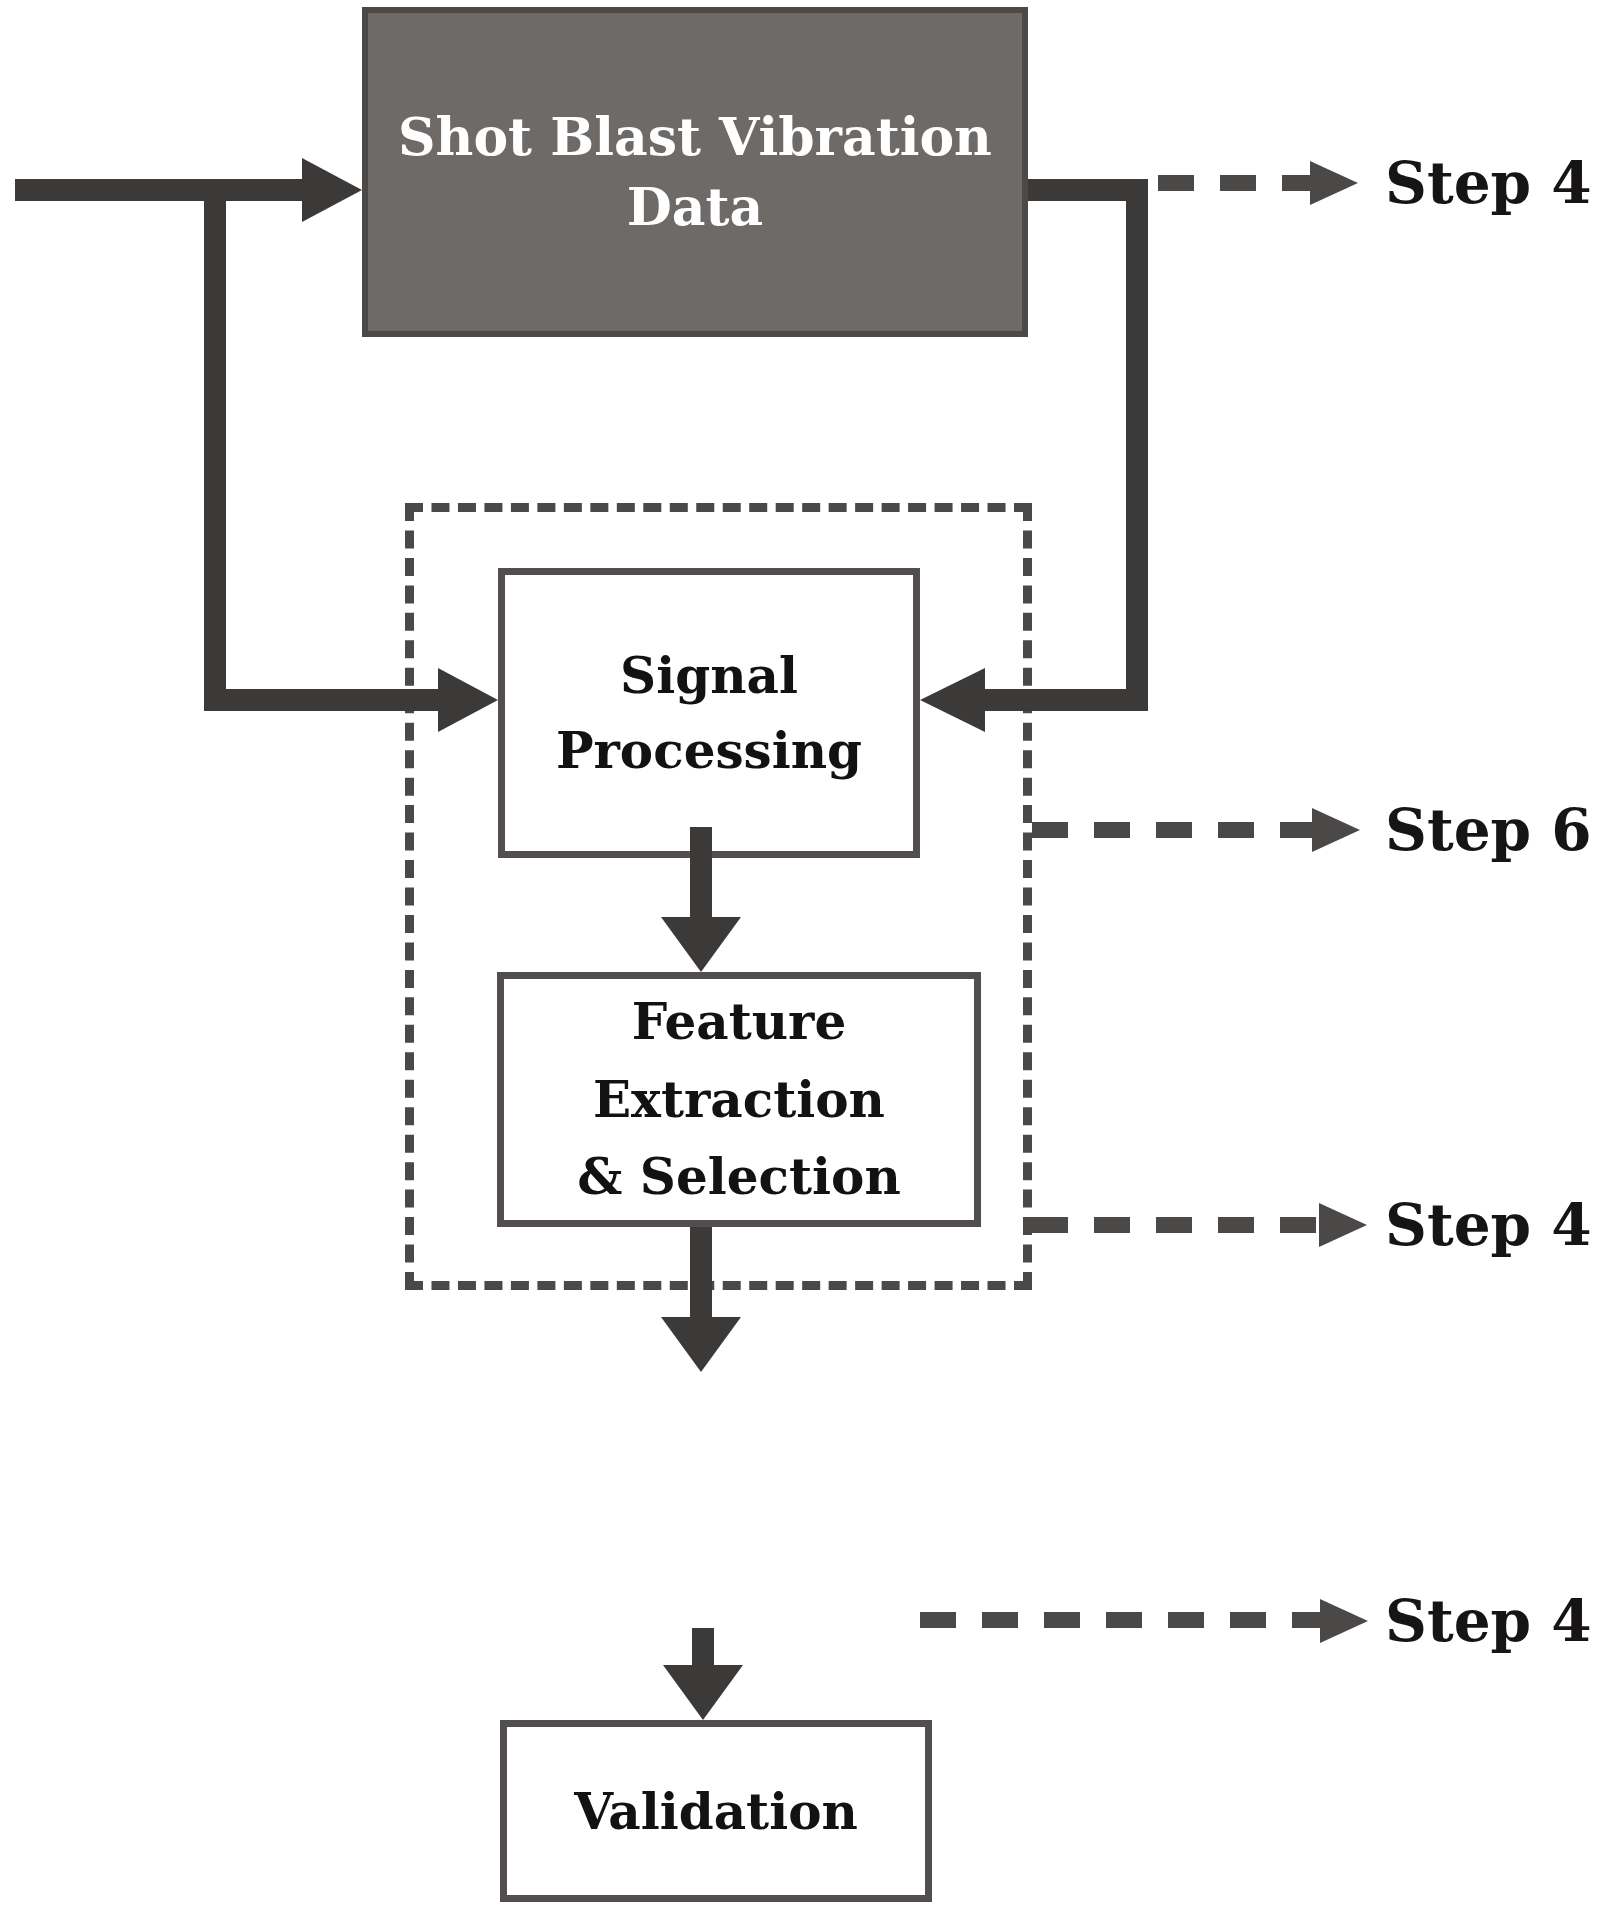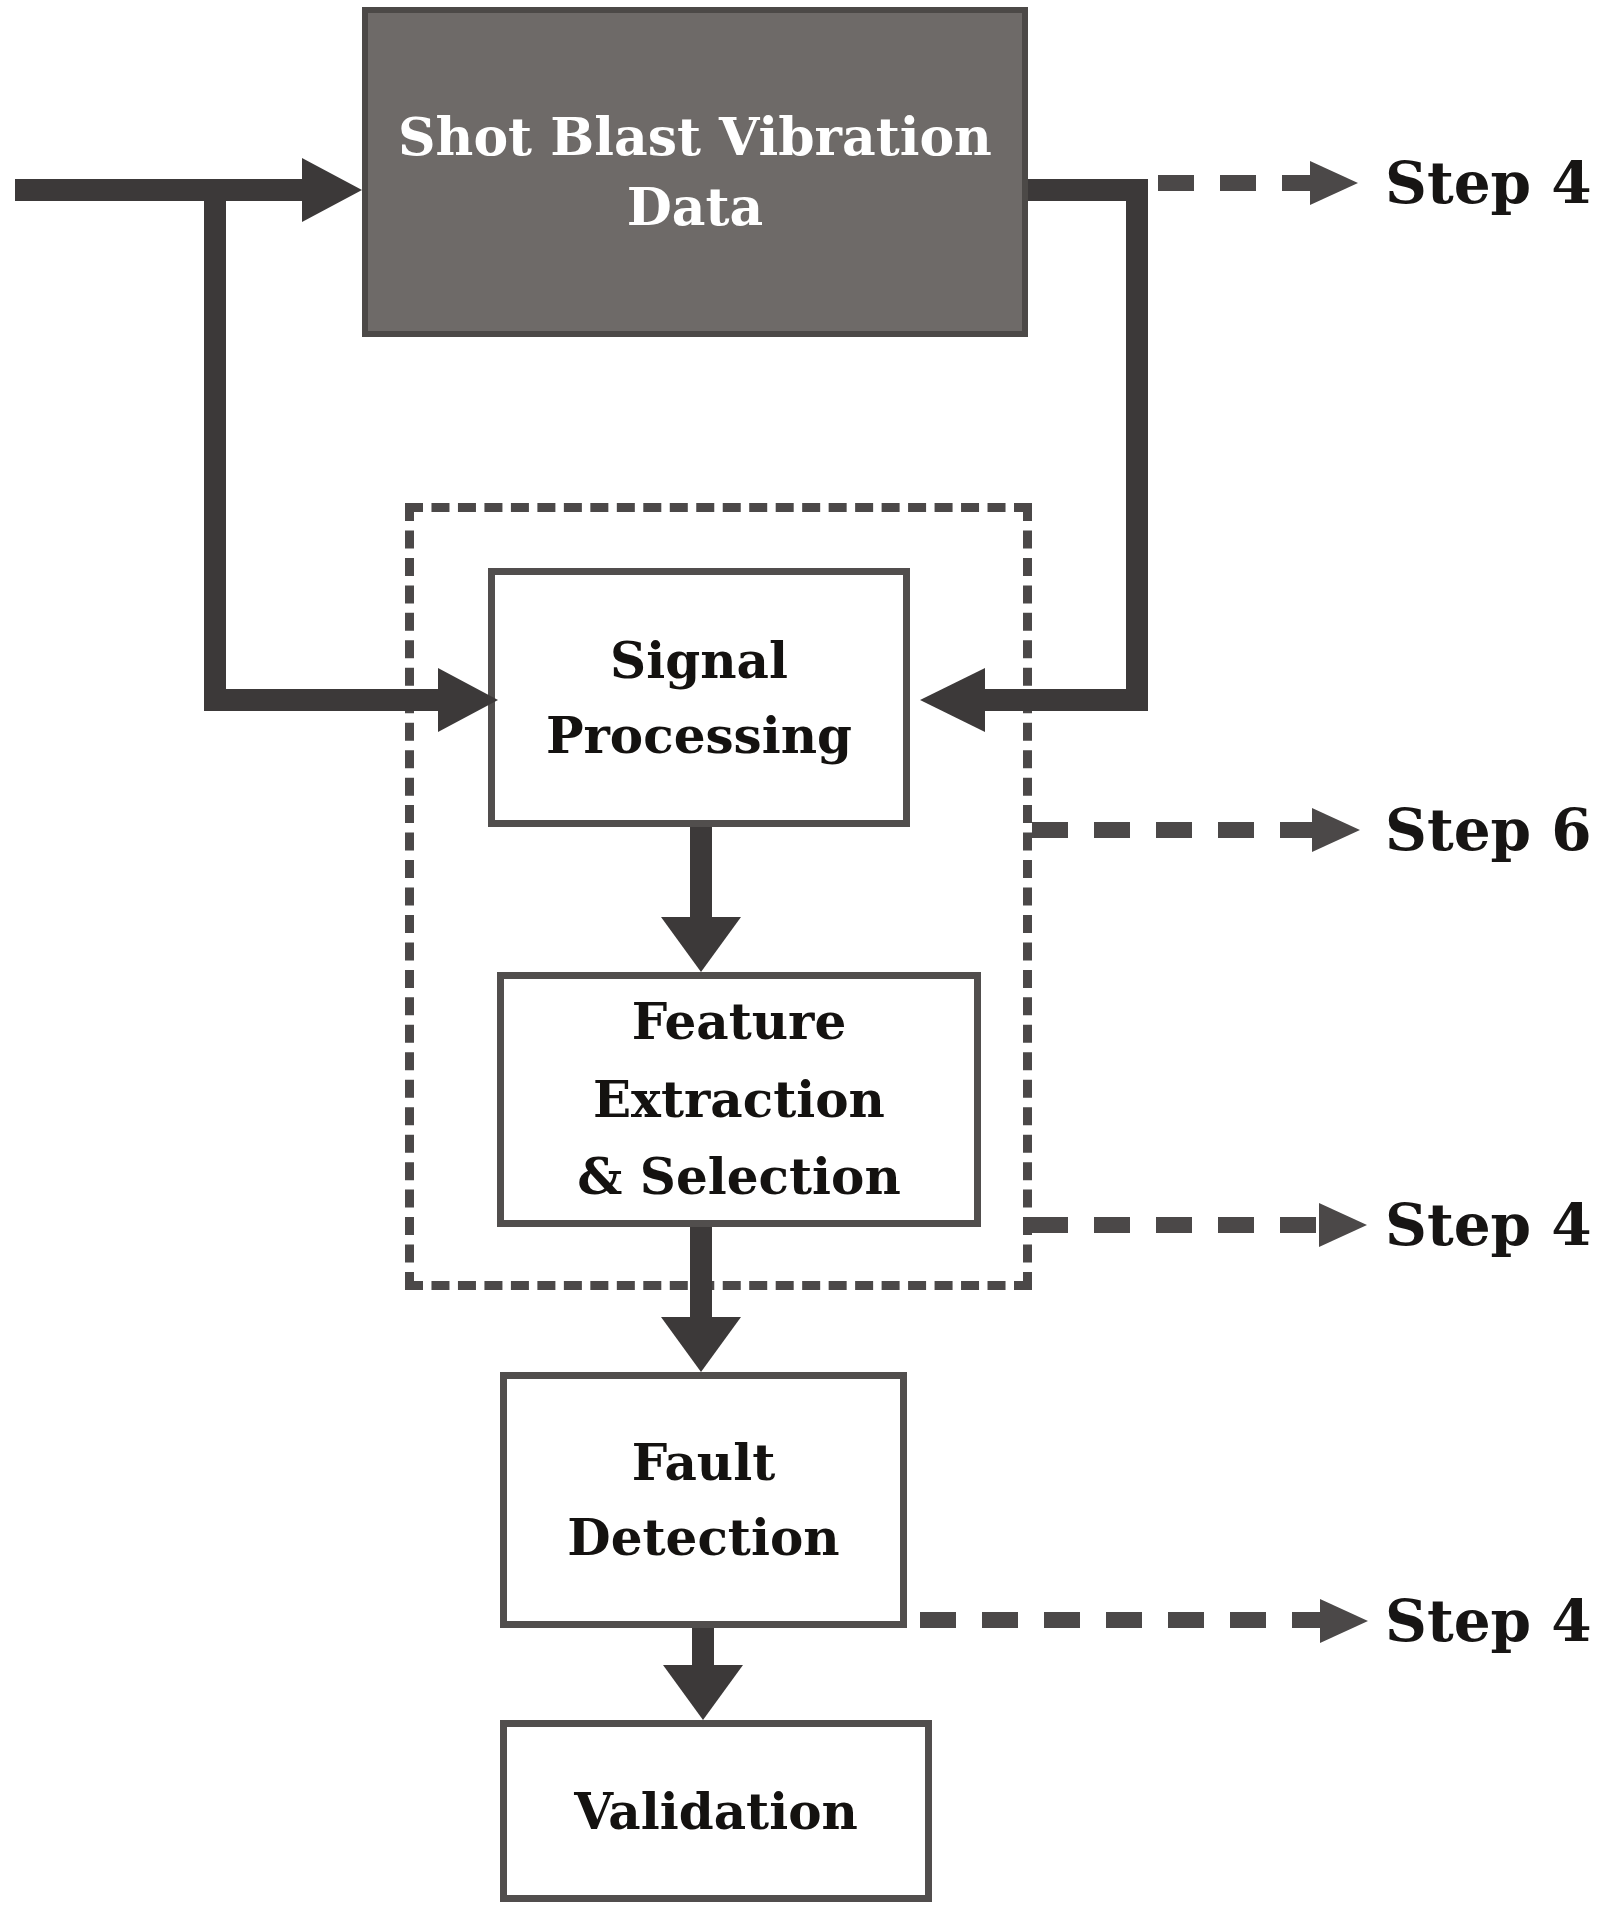--- a/index.html
+++ b/index.html
@@ -16,21 +16,21 @@
     position:absolute;display:flex;align-items:center;justify-content:center;
     text-align:center;box-sizing:border-box;font-weight:bold;color:var(--node-text);
     white-space:pre-line;
   }
   .node-source{
     background:var(--source-fill);border:6px solid var(--source-border);
     color:var(--source-text);font-size:52px;line-height:1.35;
     left:362px;top:7px;width:666px;height:330px;
   }
   .node-plain{background:#fff;border:7px solid var(--node-border);font-size:50px;line-height:1.5;}
-  .node-signal{left:488px;top:568px;width:422px;height:259px;}
+  .node-signal{left:498px;top:568px;width:422px;height:290px;}
   .node-feature{left:497px;top:972px;width:484px;height:255px;line-height:1.55;}
   .node-fault{left:500px;top:1372px;width:407px;height:256px;}
   .node-validation{left:500px;top:1720px;width:432px;height:182px;}
   .dashed-group{
     position:absolute;left:405px;top:503px;width:627px;height:787px;
     border:9px dashed var(--dashed);box-sizing:border-box;background:transparent;
   }
   .shaft{position:absolute;background:var(--arrow);}
   .tri{position:absolute;width:0;height:0;}
   .tri-right{border-top:32px solid transparent;border-bottom:32px solid transparent;border-left:60px solid var(--arrow);}
@@ -60,22 +60,20 @@
   <div class="node node-source">Shot Blast Vibration
 Data</div>
 
   <div class="node node-plain node-signal">Signal
 Processing</div>
 
   <div class="node node-plain node-feature">Feature
 Extraction
 &amp; Selection</div>
 
-  <div class="node node-plain node-fault">Fault
-Detection</div>
 
   <div class="node node-plain node-validation">Validation</div>
 
   <div class="shaft" style="left:15px;top:179px;width:287px;height:22px;"></div>
   <div class="tri tri-right" style="left:302px;top:158px;"></div>
 
   <div class="shaft" style="left:204px;top:201px;width:22px;height:510px;"></div>
   <div class="shaft" style="left:204px;top:689px;width:234px;height:22px;"></div>
   <div class="tri tri-right" style="left:438px;top:668px;"></div>
 

